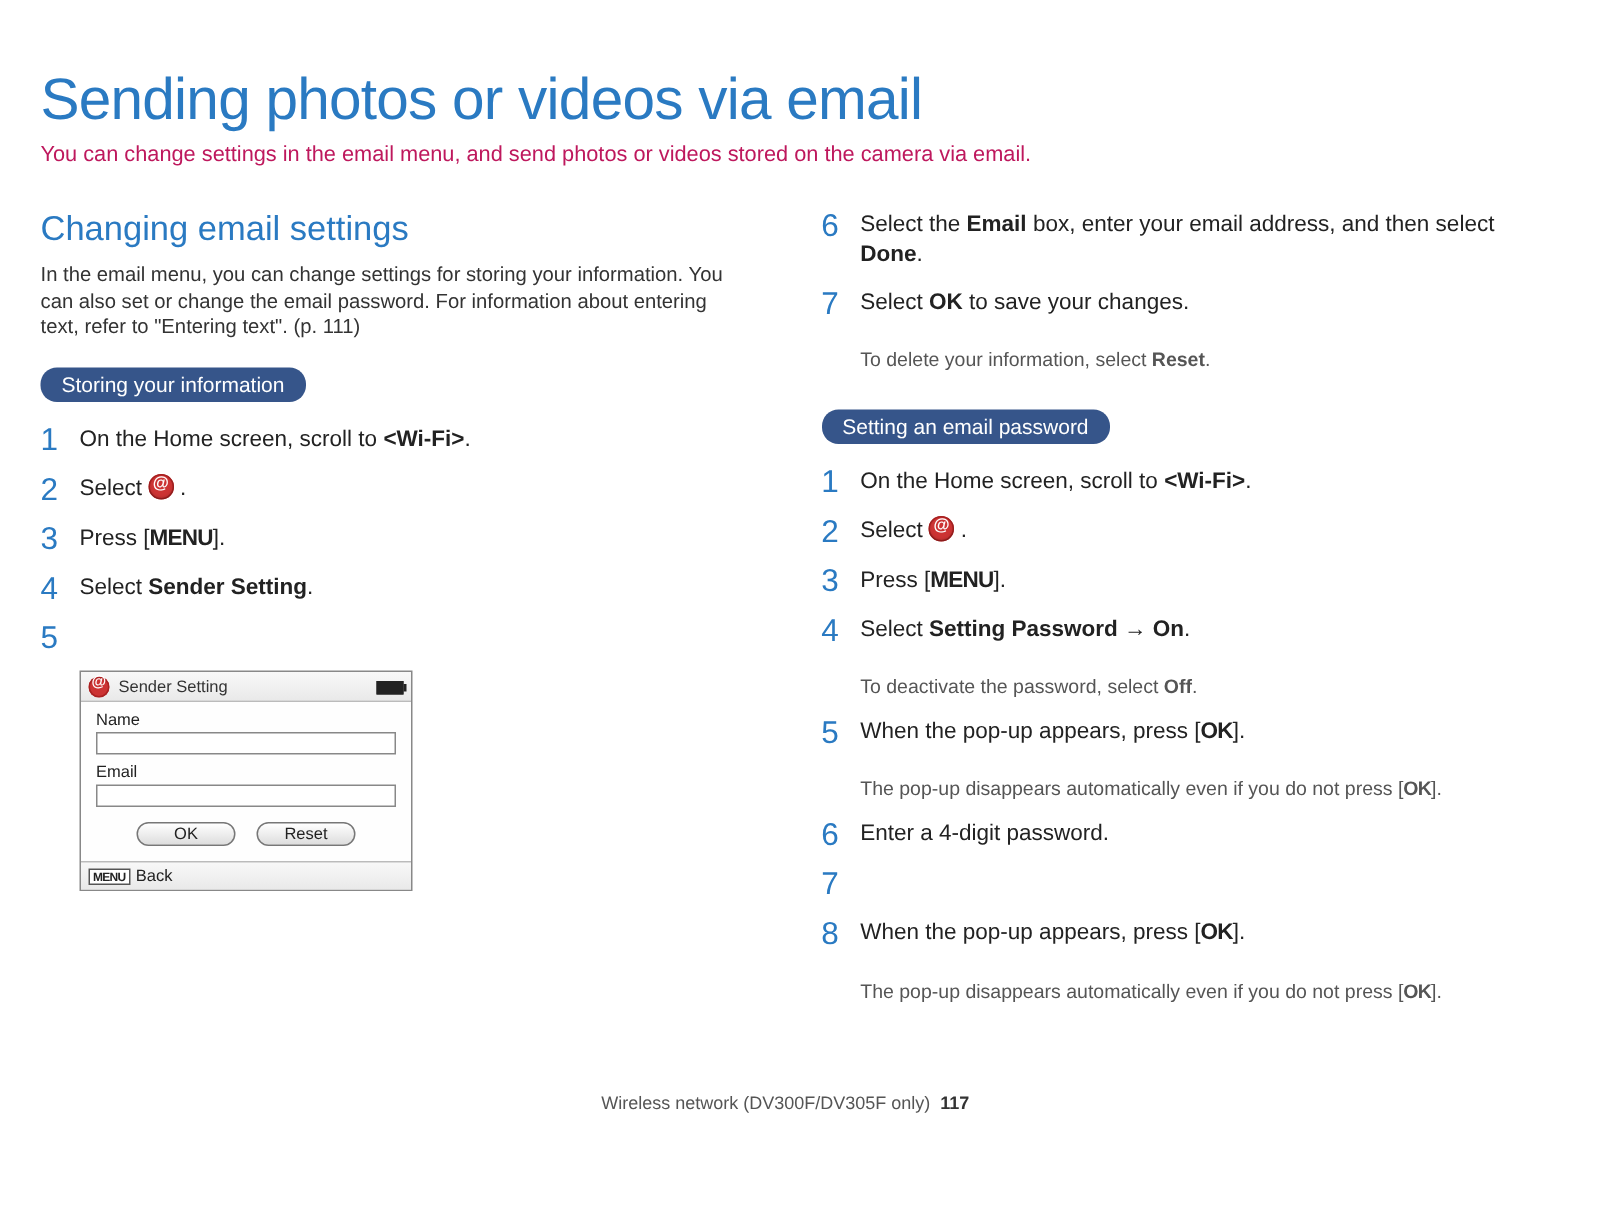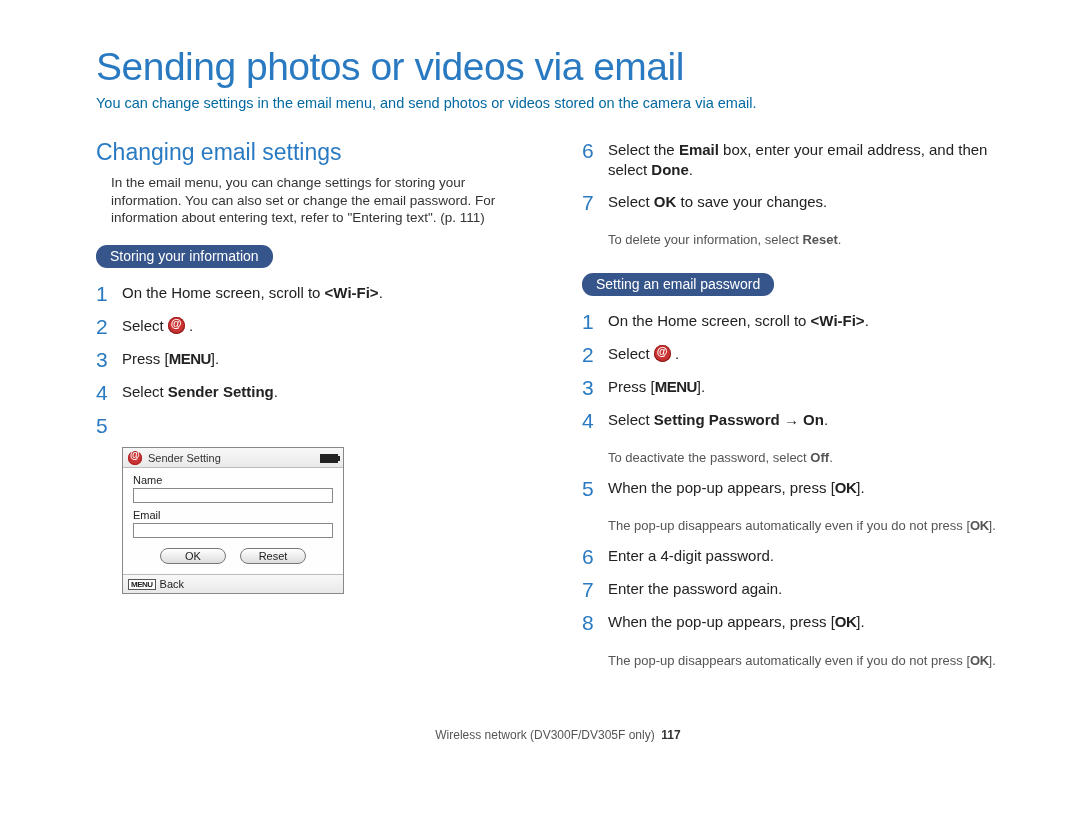--- a/index.html
+++ b/index.html
@@ -4,33 +4,33 @@
 <style>
   * { box-sizing: border-box; }
   html, body {
     margin: 0; padding: 0;
     font-family: Arial, Helvetica, sans-serif;
     background: #fff;
     color: #222;
     width: 1080px;
   }
   .page {
-    padding: 45px 60px 20px 96px;
+    padding: 45px 60px 20px 27px;
   }
   .page-title {
     font-size: 39px;
     color: #2a7ac2;
     font-weight: 400;
     letter-spacing: -0.5px;
     font-stretch: condensed;
     margin: 0 0 6px 0;
   }
   .page-intro {
     font-size: 14.5px;
-    color: #0369a1;
+    color: #be185d;
     margin: 0 0 28px 0;
     font-weight: 300;
   }
   .columns {
     display: flex;
     gap: 48px;
     justify-content: space-between;
   }
   .col { flex: 1 1 50%; min-width: 0; }
   .section-heading {
@@ -38,21 +38,21 @@
     color: #2a7ac2;
     font-weight: 400;
     margin: 0 0 8px 0;
     font-stretch: condensed;
   }
   .section-desc {
     font-size: 13.5px;
     color: #333;
     line-height: 1.3;
     font-weight: 300;
-    margin: 0 0 18px 15px;
+    margin: 0 0 18px 0;
   }
   .pill {
     display: inline-block;
     background: #36558a;
     color: #fff;
     font-size: 14px;
     padding: 3px 14px 4px 14px;
     border-radius: 11px;
     margin: 0 0 14px 0;
   }
@@ -329,21 +329,20 @@
               <span>The pop-up disappears automatically even if you do not press [</span><span class="ok-label">OK</span><span>].</span>
             </div>
           </span>
         </li>
         <li class="step">
           <span class="num">6</span>
           <span class="body">Enter a 4-digit password.</span>
         </li>
         <li class="step">
           <span class="num">7</span>
-          <span class="body">Enter the password again.</span>
         </li>
         <li class="step">
           <span class="num">8</span>
           <span class="body">
             <span>When the pop-up appears, press [</span><span class="ok-label">OK</span><span>].</span>
             <div class="sub">
               <span>The pop-up disappears automatically even if you do not press [</span><span class="ok-label">OK</span><span>].</span>
             </div>
           </span>
         </li>

